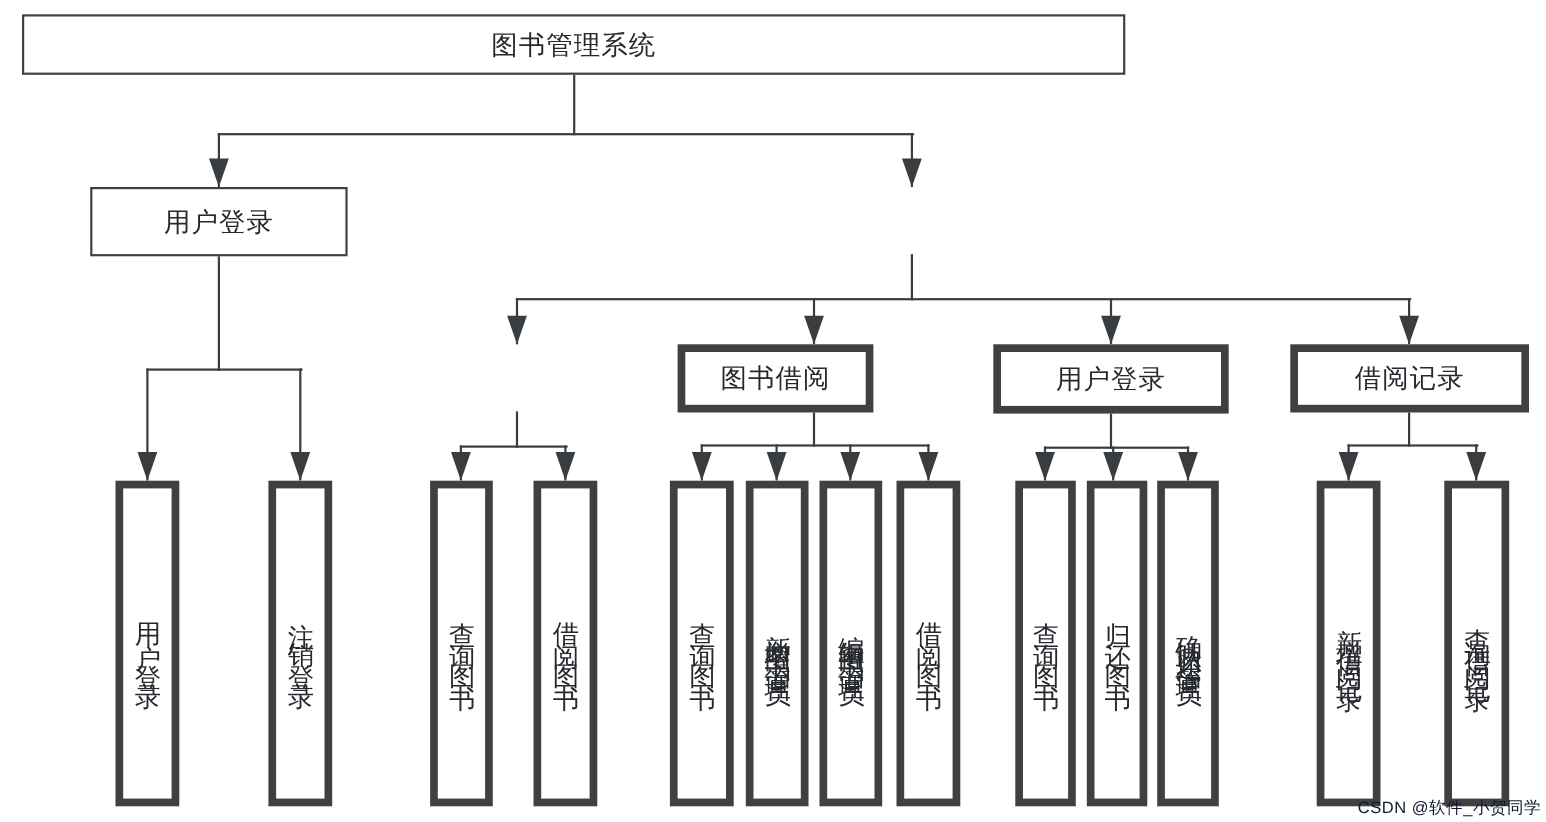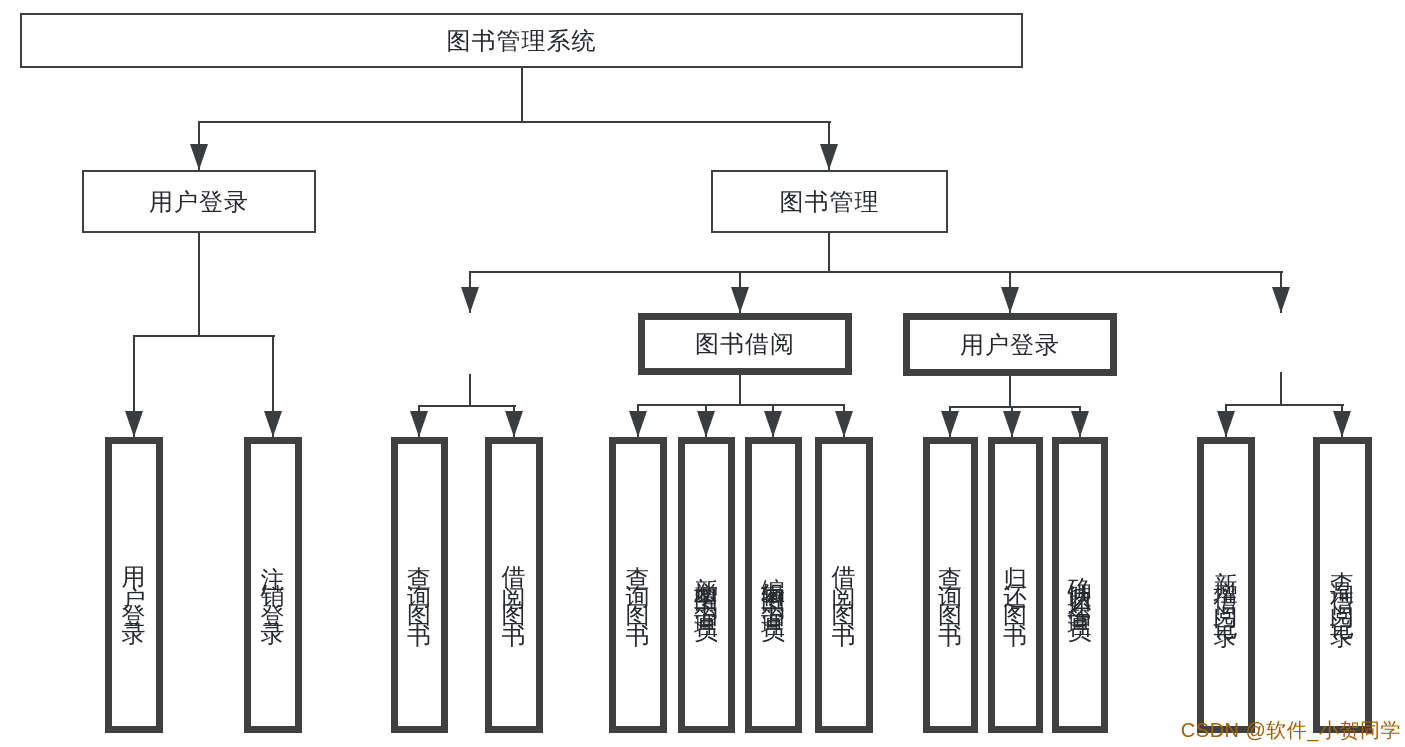--- a/index.html
+++ b/index.html
@@ -20,21 +20,21 @@
     border-top:26px solid #3a3d40;
   }
   .vlabel{
     writing-mode:vertical-rl;text-orientation:mixed;line-height:1.05;
     letter-spacing:19px;white-space:nowrap;
   }
   .vt4{letter-spacing:19px;}
   .vt6{letter-spacing:11px;}
   .vt9{letter-spacing:6px;}
   .watermark{
-    position:absolute;right:4px;bottom:3px;font-size:20px;color:#a16207;
+    position:absolute;right:4px;bottom:3px;font-size:15px;color:#0f172a;
     letter-spacing:0.5px;
   }
 </style>
 </head>
 <body>
 
 <div class="stage">
 
   <div class="line" style="left:521px;top:67px;width:2px;height:56px"></div>
   <div class="line" style="left:198px;top:121px;width:633px;height:2px"></div>
@@ -96,29 +96,29 @@
   <div class="arrow" style="left:1217px;top:411px"></div>
   <div class="arrow" style="left:1333px;top:411px"></div>
 
   <div class="box thin" style="left:20px;top:13px;width:1003px;height:55px">
     <span>图书管理系统</span>
   </div>
 
   <div class="box thin" style="left:82px;top:170px;width:234px;height:63px">
     <span>用户登录</span>
   </div>
-  <div class="box thin" style="left:711px;top:170px;width:237px;height:63px">
-    <span>图书管理</span>
-  </div>
 
-  <div class="box" style="left:638px;top:313px;width:214px;height:62px">
+  <div class="box" style="left:616px;top:313px;width:178px;height:62px">
     <span>图书借阅</span>
   </div>
   <div class="box" style="left:903px;top:313px;width:214px;height:63px">
     <span>用户登录</span>
+  </div>
+  <div class="box" style="left:1173px;top:313px;width:217px;height:62px">
+    <span>借阅记录</span>
   </div>
 
   <div class="box" style="left:105px;top:437px;width:58px;height:296px">
     <span class="vlabel vt4">用户登录</span>
   </div>
   <div class="box" style="left:244px;top:437px;width:58px;height:296px">
     <span class="vlabel vt4">注销登录</span>
   </div>
   <div class="box" style="left:391px;top:437px;width:57px;height:296px">
     <span class="vlabel vt4">查询图书</span>

